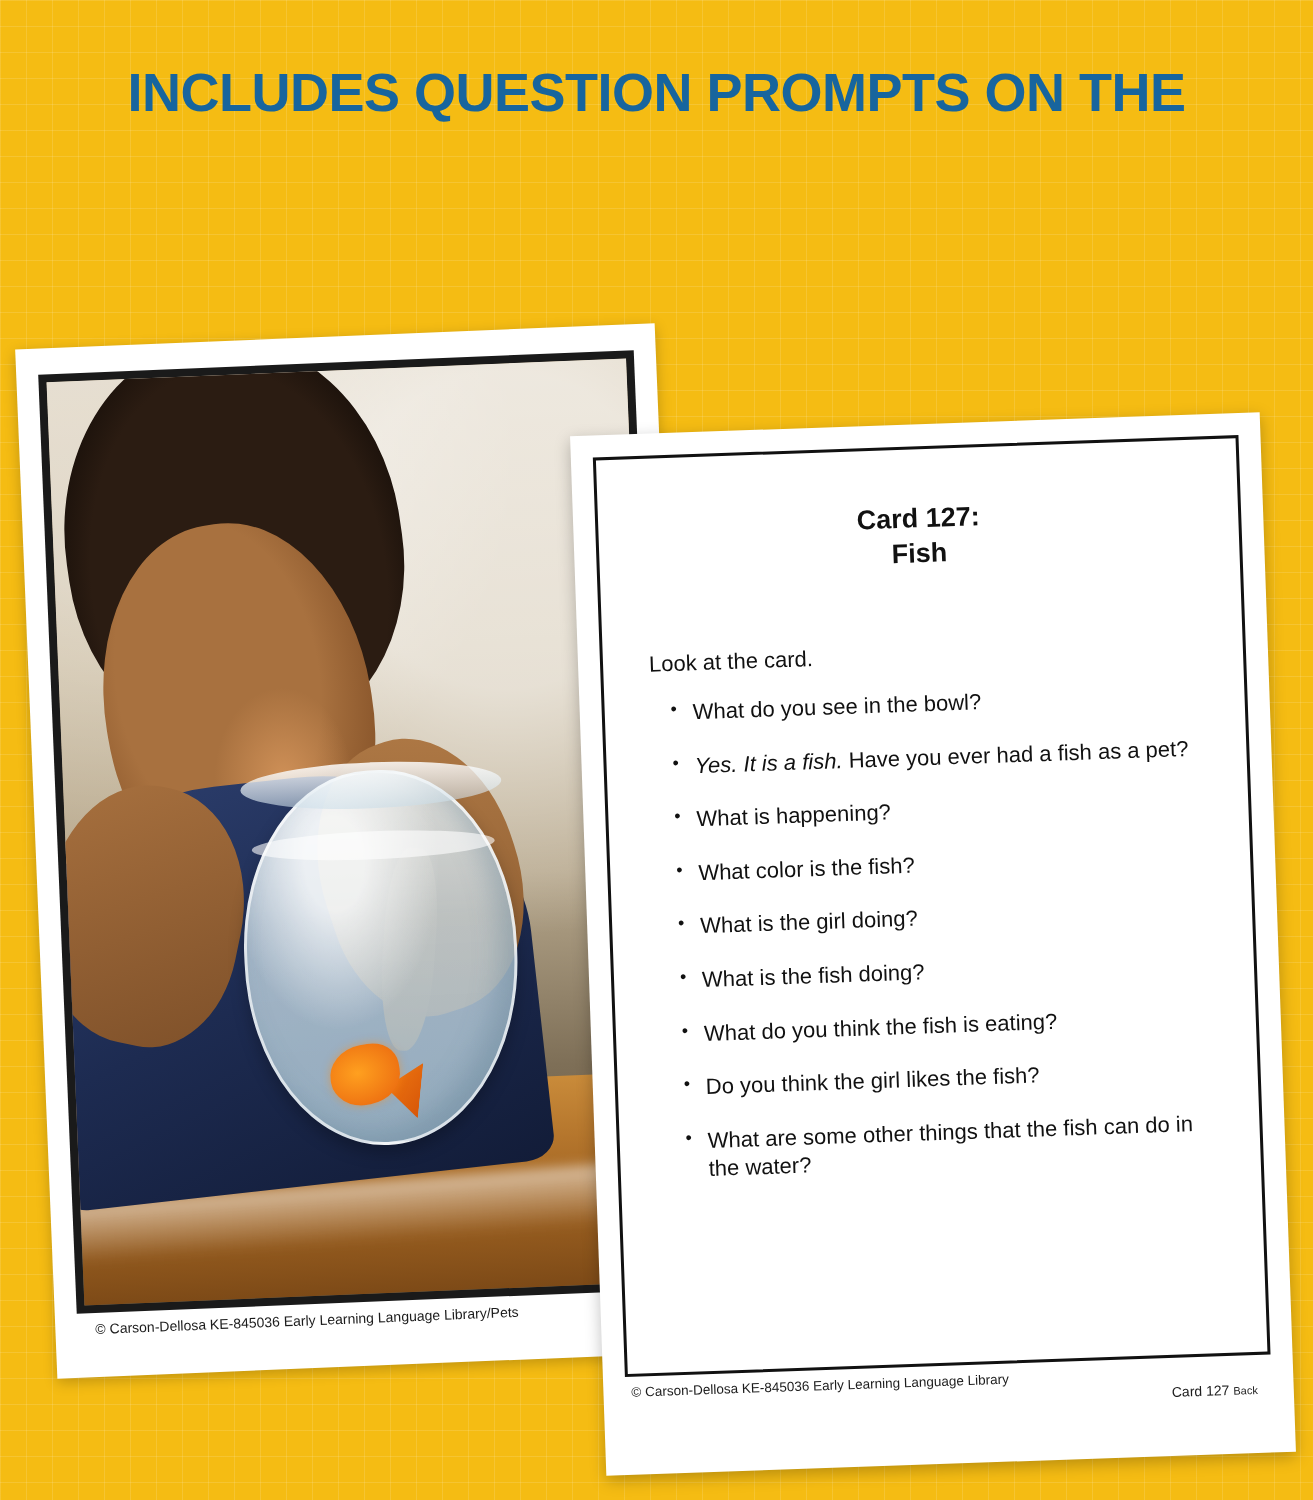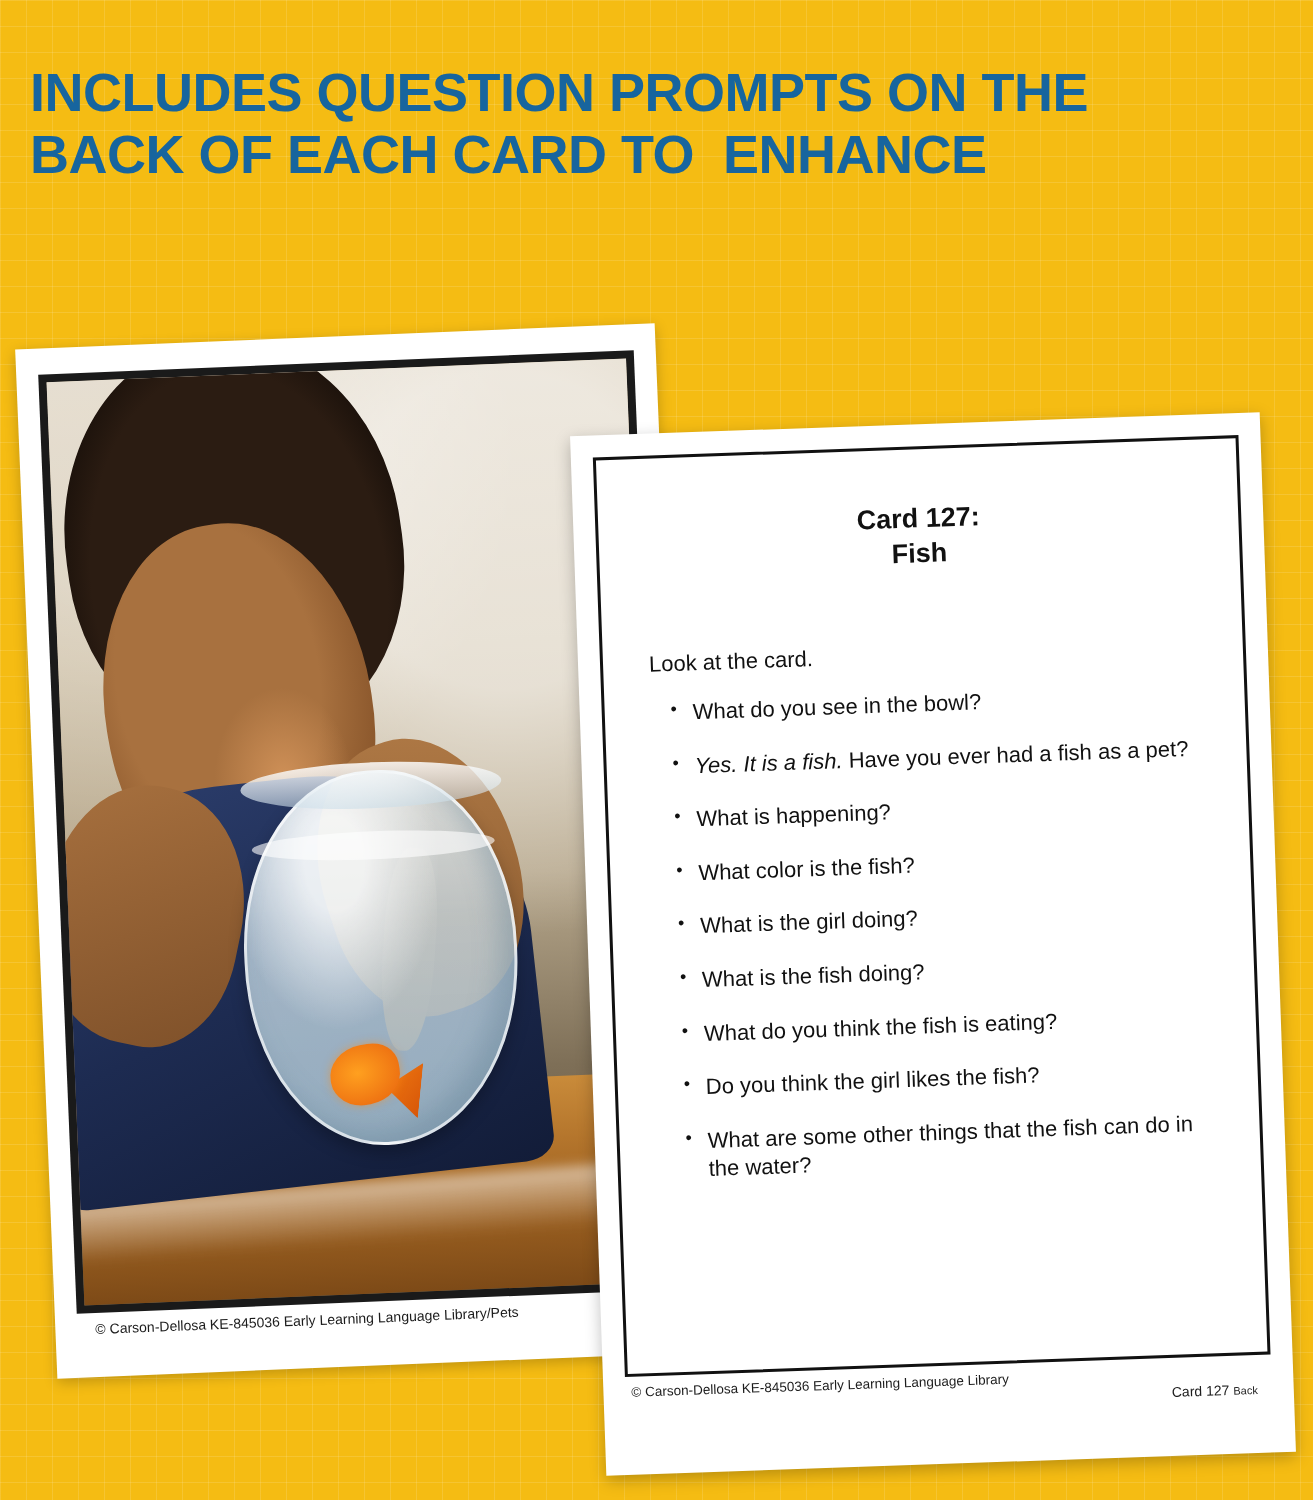--- a/index.html
+++ b/index.html
@@ -23,20 +23,21 @@
       repeating-linear-gradient(to right, rgba(255,255,255,0.13) 0 1px, transparent 1px 26px),
       repeating-linear-gradient(to bottom, rgba(255,255,255,0.13) 0 1px, transparent 1px 26px);
     pointer-events: none;
   }
 
   #headline {
     position: absolute;
     top: 62px;
     left: 0;
     width: 1313px;
+    text-align: center;
     color: #17659e;
     font-size: 54px;
     line-height: 1.14;
     font-weight: bold;
     letter-spacing: -0.5px;
     padding: 0 30px;
     box-sizing: border-box;
   }
   #headline .hl-line { display: block; white-space: pre; }
 
@@ -290,21 +291,20 @@
   #footer-right { position: absolute; right: 14px; top: 26px; font-size: 14px; }
   #footer-right .small { font-size: 11px; }
 </style>
 </head>
 <body>
 
 <div id="bg-grid"></div>
 
 <div id="headline">
   <span class="hl-line">INCLUDES QUESTION PROMPTS ON THE</span>
-  <span class="hl-line">BACK OF EACH CARD TO  ENHANCE</span>
 </div>
 
 <div id="photo-card">
   <div id="photo-inner">
     <div id="photo">
       <div class="room"></div>
       <div class="table"></div>
       <div class="table-gloss"></div>
       <div class="hair"></div>
       <div class="face"></div>

